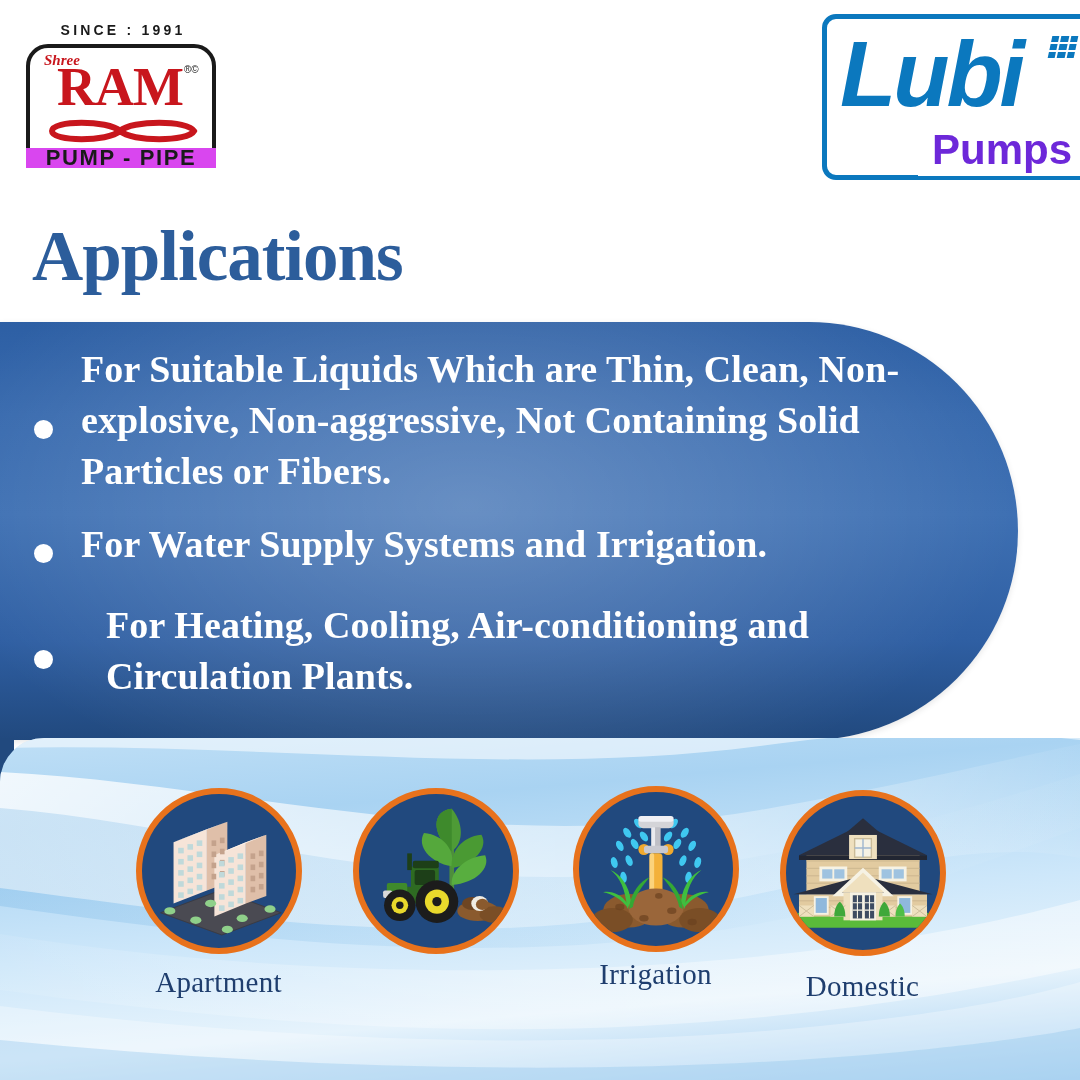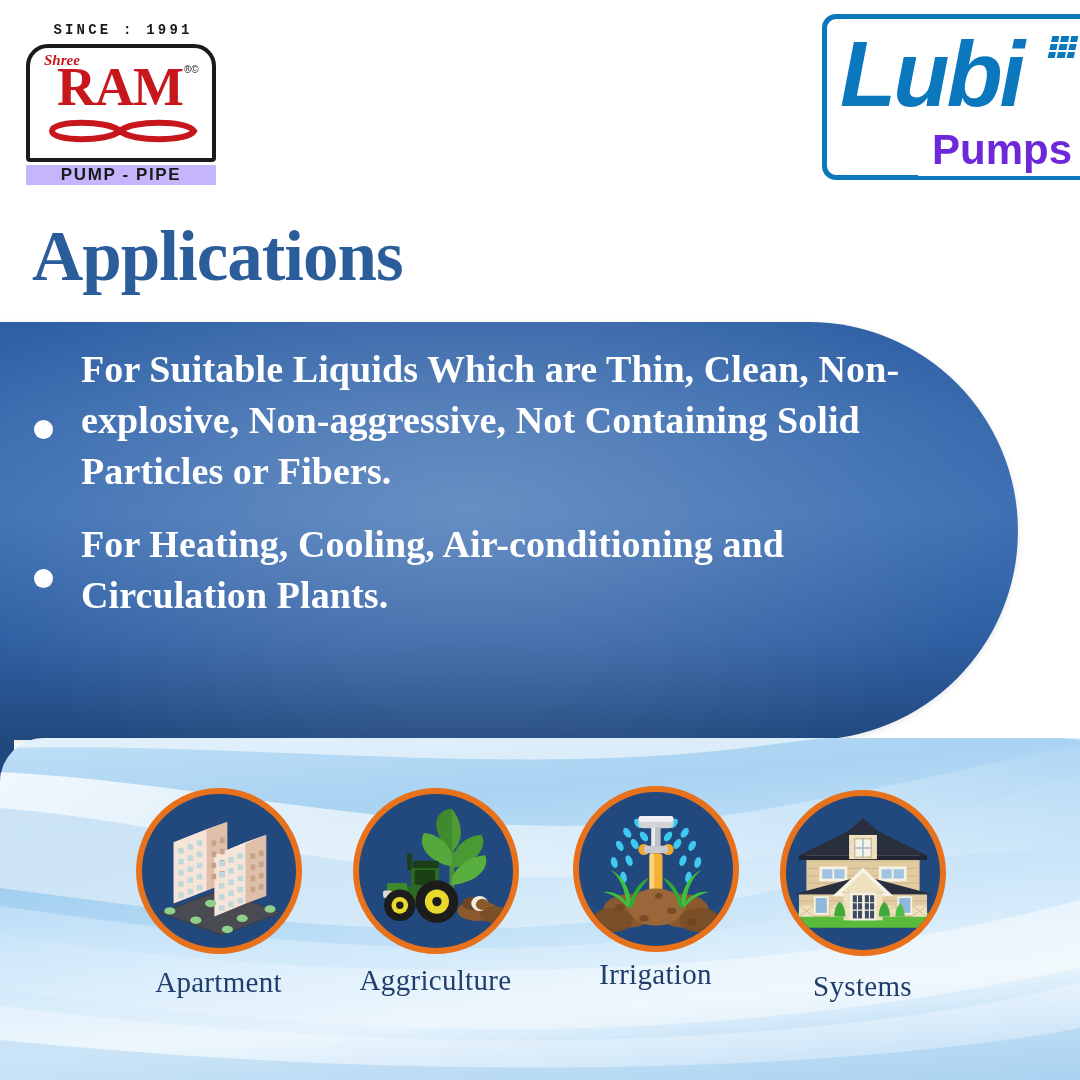--- a/index.html
+++ b/index.html
@@ -28,21 +28,21 @@
   .ram-logo {
     position: absolute;
     left: 18px; top: 22px;
     width: 210px; height: 145px;
   }
   .ram-since {
     position: absolute;
     left: 0; top: 0;
     width: 210px;
     text-align: center;
-    font-family: Liberation Mono, monospace;
+    font-family: Liberation Sans, sans-serif;
     font-size: 14px;
     font-weight: bold;
     letter-spacing: 3.2px;
     color: #1a1a1a;
   }
   .ram-box {
     position: absolute;
     left: 8px; top: 22px;
     width: 190px; height: 118px;
     border: 4px solid #1a1a1a;
@@ -78,29 +78,29 @@
     font-size: 10px;
     color: #1a1a1a;
   }
   .ram-swirl {
     position: absolute;
     left: 30px; top: 96px;
     width: 150px; height: 26px;
   }
   .ram-pumppipe {
     position: absolute;
-    left: 8px; top: 143px;
+    left: 8px; top: 126px;
     width: 190px;
     text-align: center;
     font-family: "Liberation Sans", sans-serif;
-    font-size: 17px;
+    font-size: 22px;
     font-weight: bold;
     letter-spacing: 1.6px;
     color: #1a1a1a;
-    background: #c4b5fd;
+    background: #d946ef;
     line-height: 20px;
   }
 
   
   .lubi-logo {
     position: absolute;
     left: 822px; top: 14px;
     width: 304px; height: 166px;
   }
   .lubi-frame {
@@ -198,21 +198,21 @@
   .bullet-text {
     font-family: "Liberation Serif", "DejaVu Serif", serif;
     font-size: 38px;
     font-weight: bold;
     color: #ffffff;
     line-height: 51px;
     letter-spacing: 0.1px;
     max-width: 865px;
   }
   .bullet-row.b2 { margin-top: 6px; margin-bottom: 30px; }
-  .bullet-row.b3 { margin-top: 8px; }
+  .bullet-row.b3 { margin-top: 8px; gap: 25px; }
 
   
   .bottom-section {
     position: absolute;
     left: 0; top: 738px;
     width: 1080px; height: 342px;
     overflow: hidden;
     background: linear-gradient(175deg, #BFDFF6 0%, #A9D3F2 22%, #CDE7FA 52%, #E6F3FC 74%, #9CCBF0 100%);
     border-radius: 44px 0 0 0;
   }
@@ -301,20 +301,24 @@
   </div>
 
   <div class="page-title">Applications</div>
 
   <div class="blue-panel"></div>
 
   <div class="bullets">
     <div class="bullet-row b1">
       <span class="bullet-dot"></span>
       <span class="bullet-text">For Suitable Liquids Which are Thin, Clean, Non-explosive, Non-aggressive, Not Containing Solid Particles or Fibers.</span>
+    </div>
+    <div class="bullet-row b2">
+      <span class="bullet-dot"></span>
+      <span class="bullet-text">For Water Supply Systems and Irrigation.</span>
     </div>
     <div class="bullet-row b3">
       <span class="bullet-dot"></span>
       <span class="bullet-text">For Heating, Cooling, Air-conditioning and Circulation Plants.</span>
     </div>
   </div>
 
   <div class="bottom-strip-left"></div>
 
   <div class="bottom-section">
@@ -457,21 +461,20 @@
         <rect x="52" y="64" width="5" height="18" fill="#1D3F18"></rect>
 
         <circle cx="44" cy="120" r="17" fill="#1C1C1C"></circle>
         <circle cx="44" cy="120" r="9" fill="#E9D92C"></circle>
         <circle cx="44" cy="120" r="4" fill="#1C1C1C"></circle>
         <circle cx="84" cy="116" r="23" fill="#1C1C1C"></circle>
         <circle cx="84" cy="116" r="13" fill="#E9D92C"></circle>
         <circle cx="84" cy="116" r="5" fill="#1C1C1C"></circle>
       </svg>
     </div>
-    <div class="icon-label">Aggriculture</div>
   </div>
 
   <div class="icon-item" id="item2">
     <div class="icon-circle">
       <svg viewBox="0 0 166 166">
 
         <g fill="#3FC8F0">
           <ellipse cx="44" cy="58" rx="3.5" ry="6" transform="rotate(-28 44 58)"></ellipse>
           <ellipse cx="52" cy="44" rx="3.5" ry="6" transform="rotate(-34 52 44)"></ellipse>
           <ellipse cx="64" cy="34" rx="3.5" ry="6" transform="rotate(-40 64 34)"></ellipse>
@@ -602,16 +605,16 @@
             <line x1="118" y1="118" x2="102" y2="130"></line>
           <line x1="136" y1="118" x2="152" y2="130"></line>
             <line x1="152" y1="118" x2="136" y2="130"></line>
         </g>
 
         <path d="M52 130 C 52 118, 58 114, 58 114 C 58 114, 64 118, 64 130 Z" fill="#3FA83A"></path>
         <path d="M100 130 C 100 118, 106 114, 106 114 C 106 114, 112 118, 112 130 Z" fill="#3FA83A"></path>
         <path d="M118 130 C 118 120, 123 116, 123 116 C 123 116, 128 120, 128 130 Z" fill="#4FBE46"></path>
       </svg>
     </div>
-    <div class="icon-label">Systems</div>
+    <div class="icon-label">Domestic</div>
   </div>
 
 </div>
 
 </body></html>

